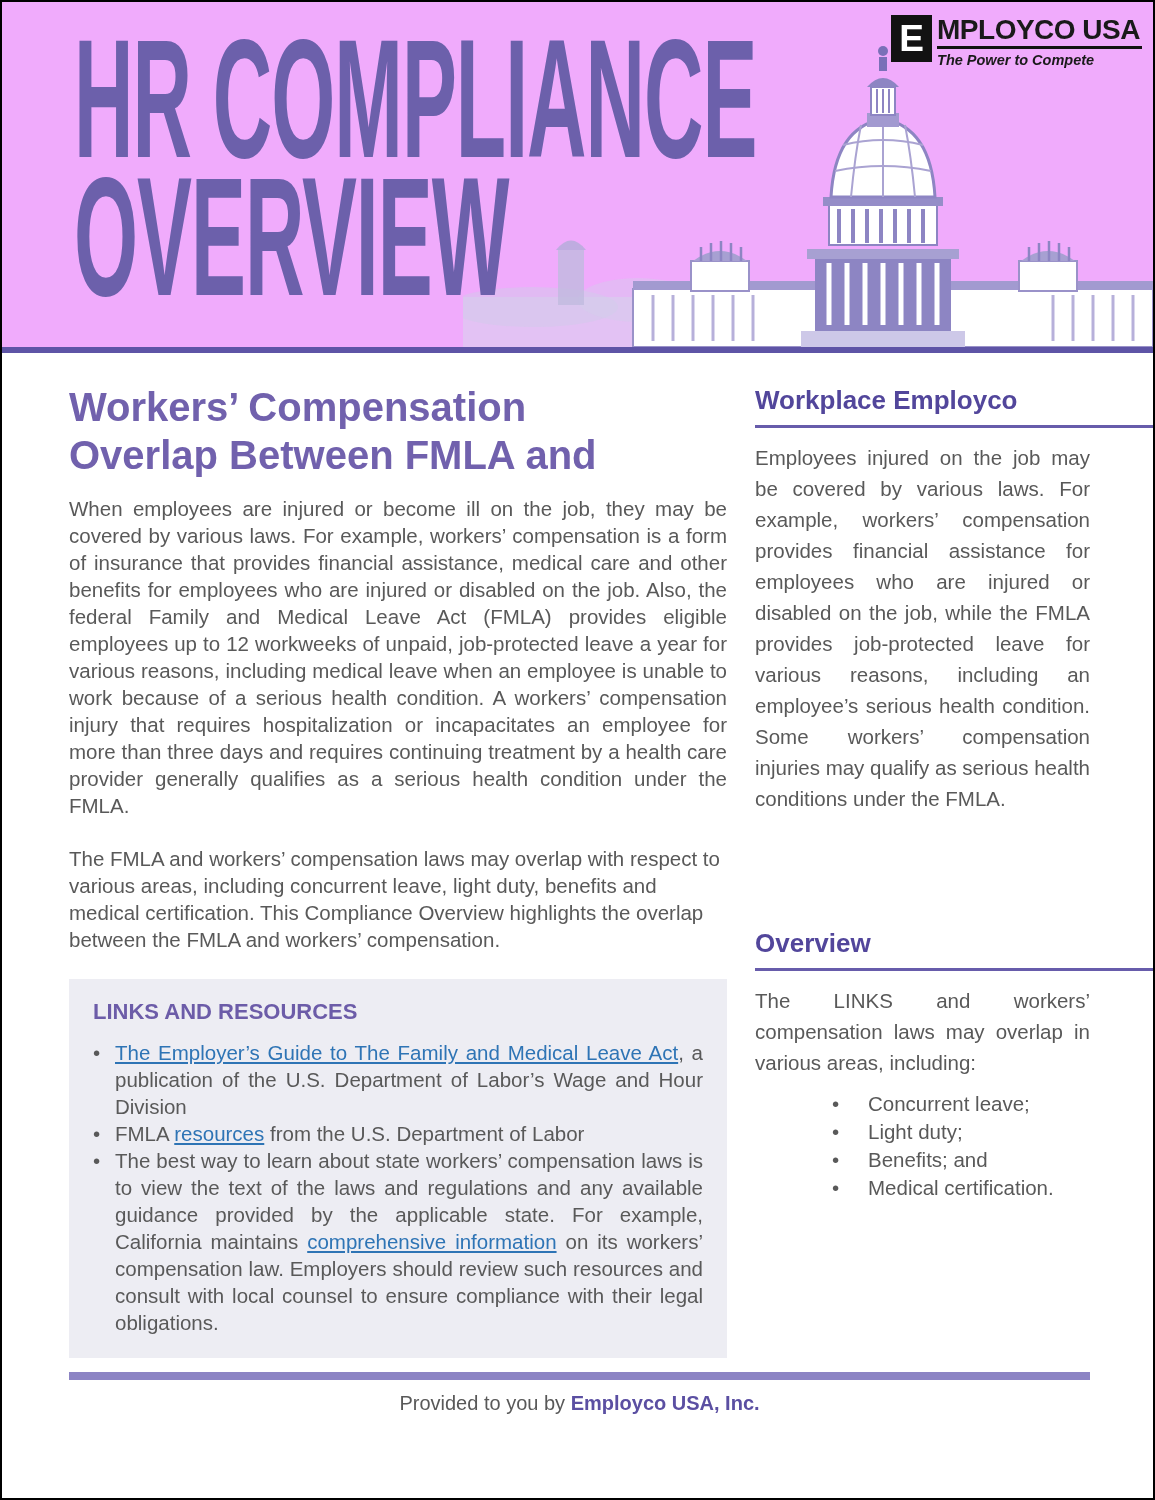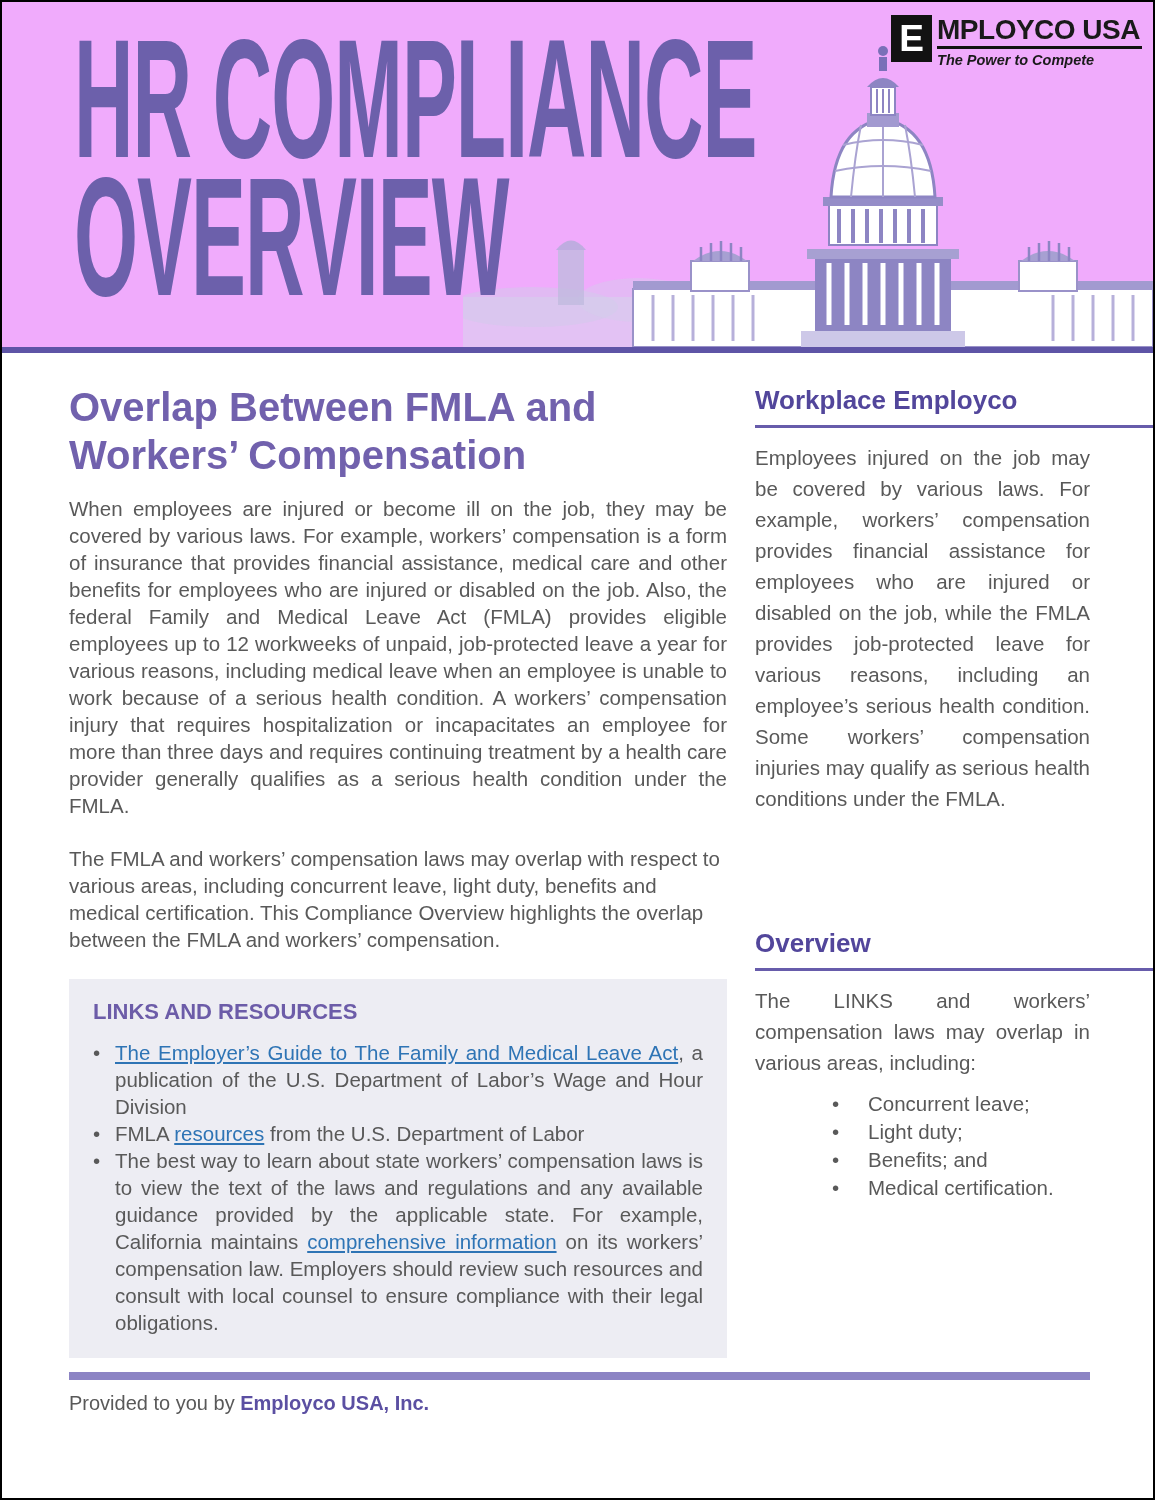--- a/index.html
+++ b/index.html
@@ -67,21 +67,21 @@
   .side-body {
     font-size: 20.5px; line-height: 31px; color: #595959;
     text-align: justify; padding-right: 63px; margin: 14px 0 0 0;
   }
   .side-section.second { margin-top: 112px; }
   .side-bullets { margin: 12px 0 0 0; padding: 0 63px 0 77px; list-style: none; }
   .side-bullets li { display: flex; font-size: 20.5px; line-height: 28px; color: #595959; }
   .side-bullets .dot { flex: none; width: 36px; }
 
   
-  .footer { margin: 14px 63px 0 67px; }
+  .footer { margin: 14px 63px 0 67px; text-align: center; }
   .footer-bar { height: 8px; background: #8c84c4; }
   .footer-text { margin-top: 12px; font-size: 20px; color: #595959; }
   .footer-brand { font-weight: bold; color: #5b4fa2; }
 </style>
 </head>
 <body>
 
 <div class="page">
 
   <div class="hero">
@@ -191,22 +191,22 @@
       </div>
     </div>
   </div>
 
   <div class="divider"></div>
 
   <div class="content">
 
     <div class="col-main">
       <h1 class="doc-h1">
+        <span>Workers’ Compensation</span>
         <span>Overlap Between FMLA and</span>
-        <span>Workers’ Compensation</span>
       </h1>
 
       <p class="p-main justify">When employees are injured or become ill on the job, they may be covered by various laws. For example, workers’ compensation is a form of insurance that provides financial assistance, medical care and other benefits for employees who are injured or disabled on the job. Also, the federal Family and Medical Leave Act (FMLA) provides eligible employees up to 12 workweeks of unpaid, job-protected leave a year for various reasons, including medical leave when an employee is unable to work because of a serious health condition. A workers’ compensation injury that requires hospitalization or incapacitates an employee for more than three days and requires continuing treatment by a health care provider generally qualifies as a serious health condition under the FMLA.</p>
       <p class="p-main">The FMLA and workers’ compensation laws may overlap with respect to various areas, including concurrent leave, light duty, benefits and medical certification. This Compliance Overview highlights the overlap between the FMLA and workers’ compensation.</p>
 
       <div class="links-box">
         <div class="links-title">LINKS AND RESOURCES</div>
         <div>
             <div class="lbullet">
               <span class="dot">•</span>

